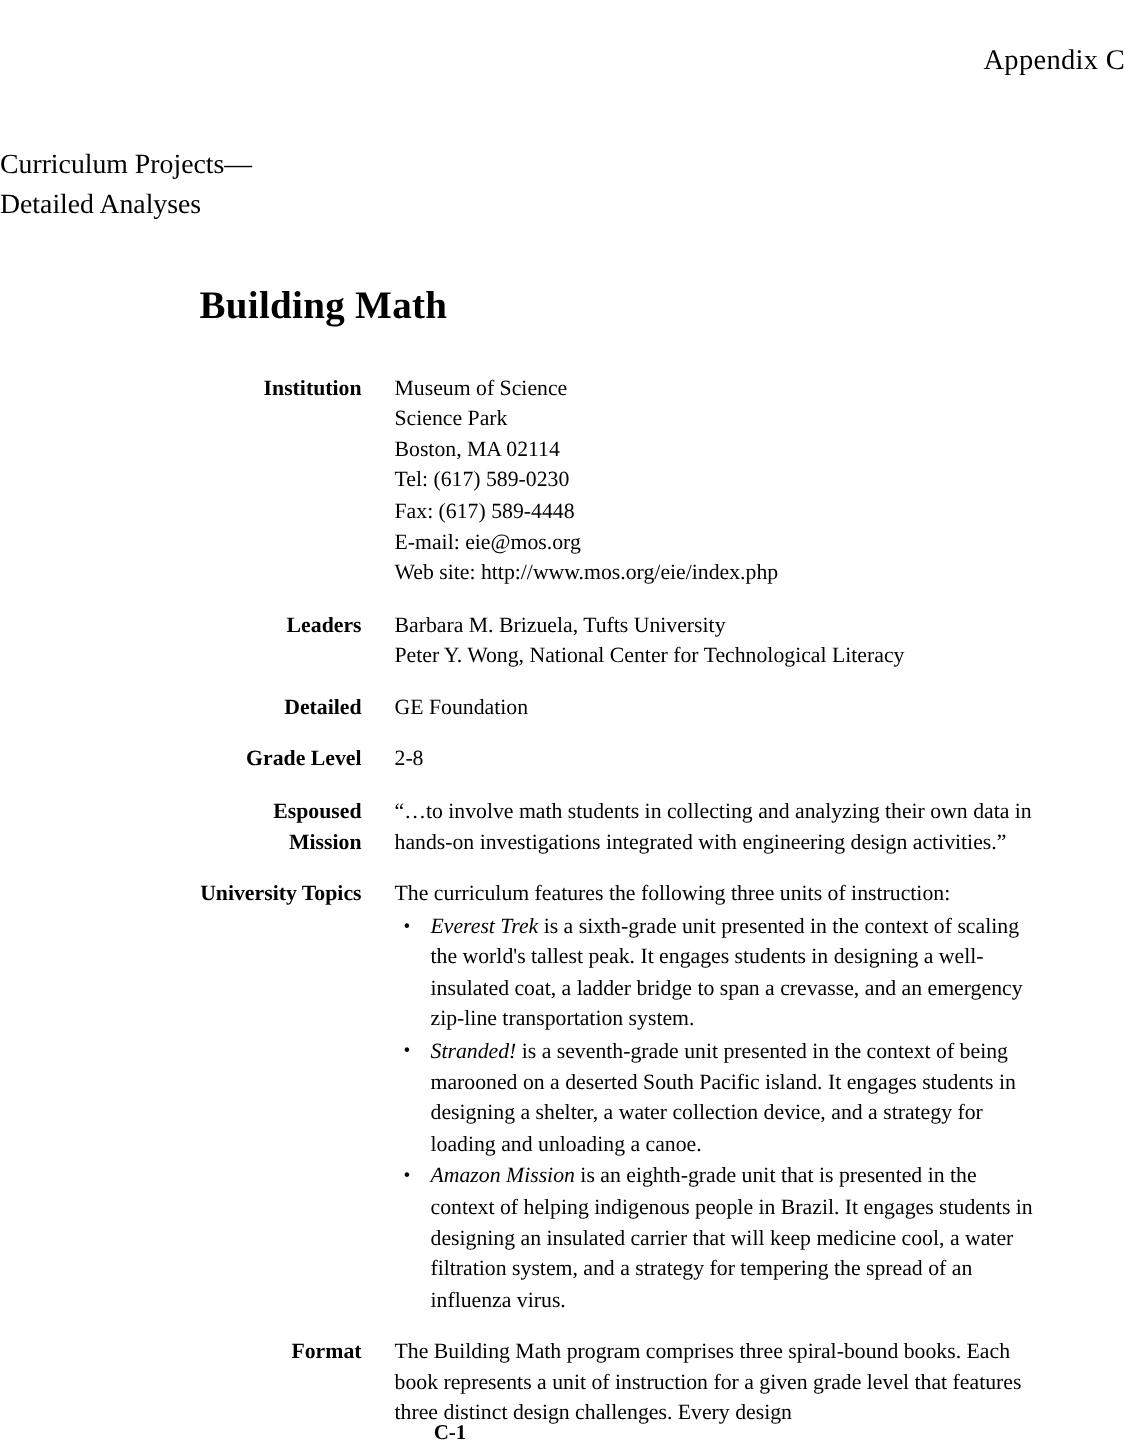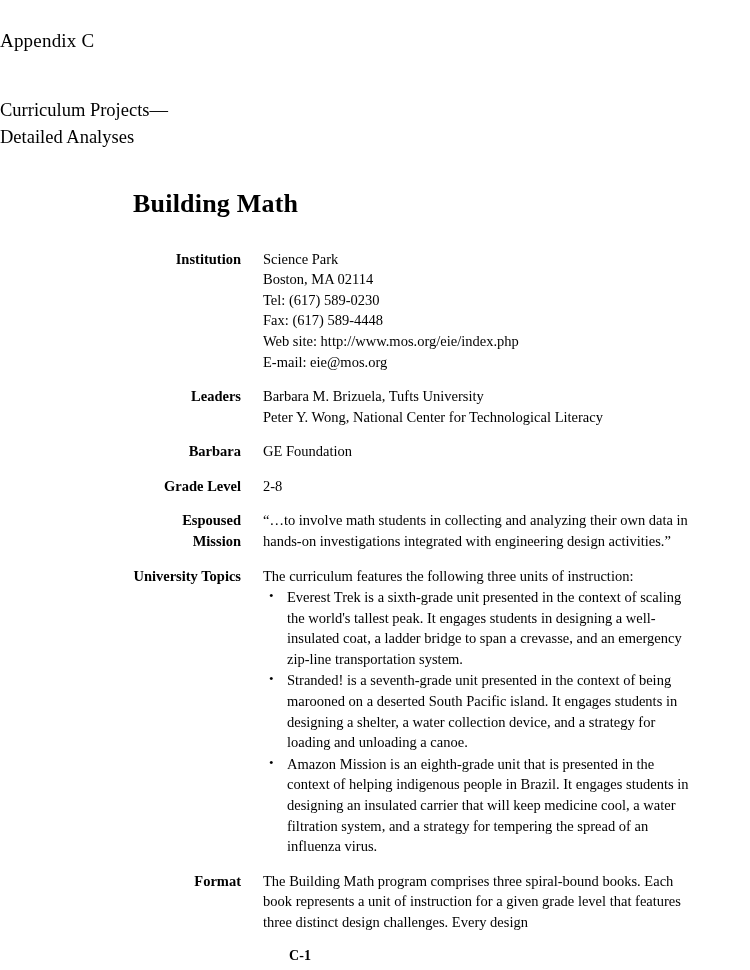--- a/index.html
+++ b/index.html
@@ -16,21 +16,21 @@
     overflow: hidden;
   }
   .page {
     width: 750px;
     height: 970px;
     position: relative;
     box-sizing: border-box;
     padding: 0;
   }
   .appendix-title {
-    text-align: left;
+    text-align: right;
     font-size: 19px;
     margin-top: 30px;
     letter-spacing: 0.2px;
   }
   .doc-title {
     font-size: 18.5px;
     margin-top: 45px;
     line-height: 1.45;
   }
   .doc-title .line2 {
@@ -81,20 +81,21 @@
     line-height: 1.42;
   }
   ul.topics li::before {
     content: "\2022";
     position: absolute;
     left: 6px;
     top: 0;
     font-size: 13px;
   }
   .it {
+    font-style: italic;
   }
   .intro-line {
     margin-bottom: 1px;
   }
   .page-number {
     position: absolute;
     bottom: 36px;
     left: 0;
     width: 600px;
     text-align: center;
@@ -114,39 +115,40 @@
     <span class="line2">Detailed Analyses</span>
   </div>
 
   <div class="program-title">Building Math</div>
 
   <div class="content">
 
     <div class="row">
       <div class="row-label">Institution</div>
       <div class="row-value">
+        <span class="vline">Museum of Science</span>
         <span class="vline">Science Park</span>
         <span class="vline">Boston, MA 02114</span>
         <span class="vline">Tel: (617) 589-0230</span>
         <span class="vline">Fax: (617) 589-4448</span>
+        <span class="vline">E-mail: eie@mos.org</span>
         <span class="vline">Web site: http://www.mos.org/eie/index.php</span>
-        <span class="vline">E-mail: eie@mos.org</span>
       </div>
     </div>
 
     <div class="row">
       <div class="row-label">Leaders</div>
       <div class="row-value">
         <span class="vline">Barbara M. Brizuela, Tufts University</span>
         <span class="vline">Peter Y. Wong, National Center for Technological Literacy</span>
       </div>
     </div>
 
     <div class="row">
-      <div class="row-label">Barbara</div>
+      <div class="row-label">Detailed</div>
       <div class="row-value">GE Foundation</div>
     </div>
 
     <div class="row">
       <div class="row-label">Grade Level</div>
       <div class="row-value">2-8</div>
     </div>
 
     <div class="row">
       <div class="row-label">

